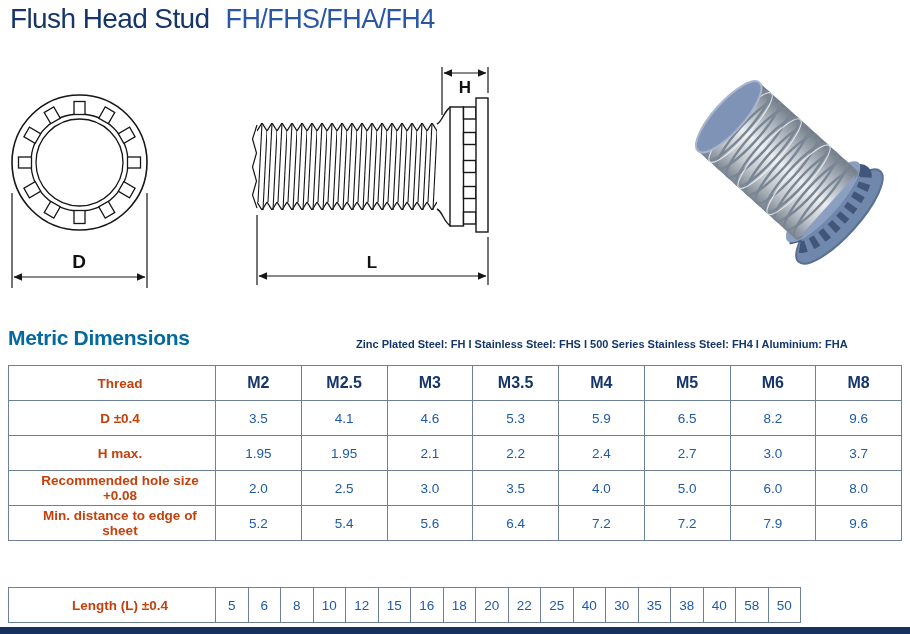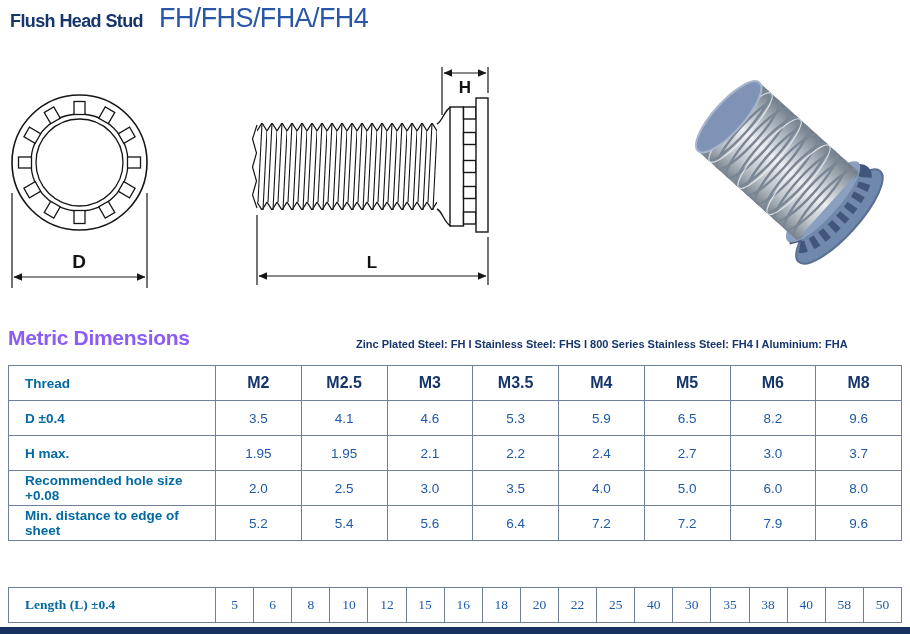--- a/index.html
+++ b/index.html
@@ -2,51 +2,51 @@
 <html><head>
 <meta charset="utf-8">
 <style>
   html,body { margin:0; padding:0; background:#ffffff; }
   .page {
     position:relative; width:910px; height:634px; background:#ffffff;
     font-family:"Liberation Sans", sans-serif; overflow:hidden;
   }
   
   .title { position:absolute; left:10px; top:3px; white-space:nowrap; }
-  .title .t-bold { font-size:18px; font-weight:bold; color:#15356b; letter-spacing:-0.6px; }
+  .title .t-bold { font-size:28px; font-weight:normal; color:#15356b; letter-spacing:-0.6px; }
   .title .t-code { font-size:27px; font-weight:normal; color:#2a57a5; letter-spacing:-0.6px; margin-left:16px;margin-top:31px; }
 
   
   .front-view  { position:absolute; left:2px;   top:75px; }
   .side-view   { position:absolute; left:240px; top:55px; }
   .product-photo { position:absolute; left:655px; top:45px; }
   svg text.dim { font-family:"Liberation Sans", sans-serif; font-weight:bold; fill:#121212; }
 
   
   .metric-heading {
     position:absolute; left:8px; top:326px; margin:0;
-    font-size:21px; font-weight:bold; color:#8b5cf6; letter-spacing:-0.3px;
+    font-size:21px; font-weight:bold; color:#0369a1; letter-spacing:-0.3px;
   }
   .materials {
     position:absolute; left:356px; top:338px; width:548px;
     font-size:11px; font-weight:bold; color:#15356b; white-space:nowrap;
   }
 
   
   table.spec { border-collapse:collapse; table-layout:fixed; background:#fff; }
   table.spec th, table.spec td {
     border:1px solid #6e7f9c; padding:0; height:34px;
     font-size:13.5px; text-align:center; vertical-align:middle;
   }
   table.spec { border:1.5px solid #44597f; }
-  table.spec th.lbl { text-align:left; padding-left:16px; color:#0369a1; font-weight:bold; }
+  table.spec th.lbl { text-align:center; padding-left:16px; color:#c2410c; font-weight:bold; }
   table.spec th.col { color:#15356b; font-weight:bold; font-size:16px; }
   table.spec td.val { color:#1f5aa8;margin-top:23px; }
   .main-table   { position:absolute; left:8px; top:365px; width:894px; }
-  .length-table { position:absolute; left:8px; top:587px; width:894px;font-family:Liberation Serif, serif; }
+  .length-table { position:absolute; left:8px; top:587px; width:793px; }
   .length-table th, .length-table td { height:32px; }
 
   
   .footer-bar { position:absolute; left:0; top:627px; width:910px; height:7px; background:#17325f; }
 </style>
 </head>
 <body>
 
 <div class="page">
 
@@ -166,21 +166,21 @@
           <ellipse cx="125" cy="104" rx="46" ry="10" fill="none" stroke="#f2f4f6" stroke-width="1.2" opacity="0.8"></ellipse>
           <ellipse cx="125" cy="143" rx="46" ry="10" fill="none" stroke="#f2f4f6" stroke-width="1.2" opacity="0.8"></ellipse>
         </g>
         <ellipse cx="125" cy="49" rx="46" ry="15" fill="#8095b8" stroke="#aab6cc" stroke-width="2"></ellipse>
         <ellipse cx="125" cy="49" rx="41" ry="12.5" fill="#7e93b6"></ellipse>
       </g>
     </svg>
   </div>
 
   <h2 class="metric-heading">Metric Dimensions</h2>
-  <div class="materials">Zinc Plated Steel: FH I Stainless Steel: FHS I 800 Series Stainless Steel: FH4 I Aluminium: FHA</div>
+  <div class="materials">Zinc Plated Steel: FH I Stainless Steel: FHS I 500 Series Stainless Steel: FH4 I Aluminium: FHA</div>
 
   <table class="spec main-table">
     <colgroup>
         <col style="width:207px">
         <col>
         <col>
         <col>
         <col>
         <col>
         <col>

